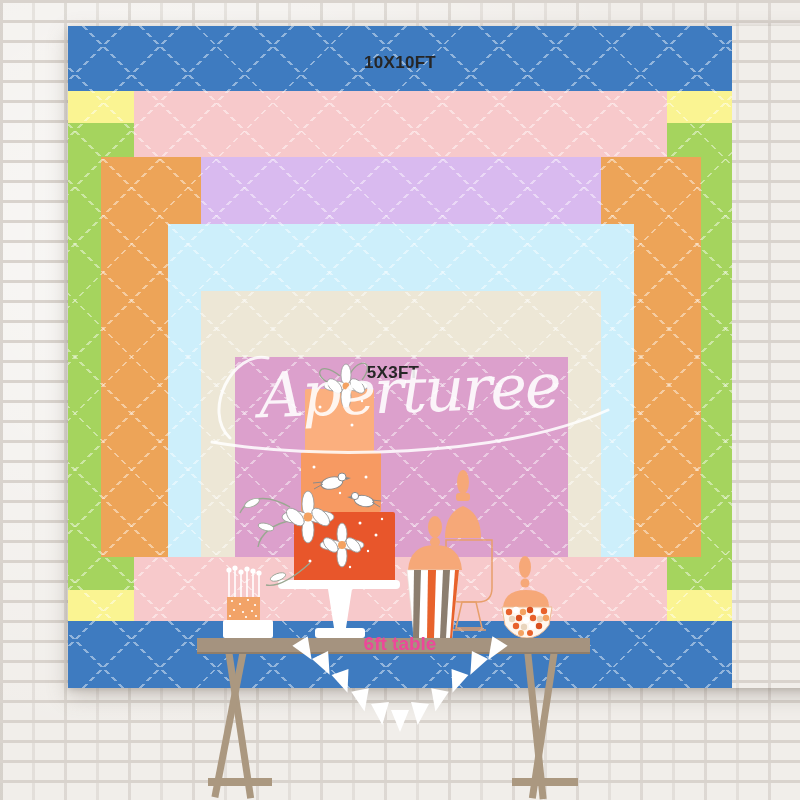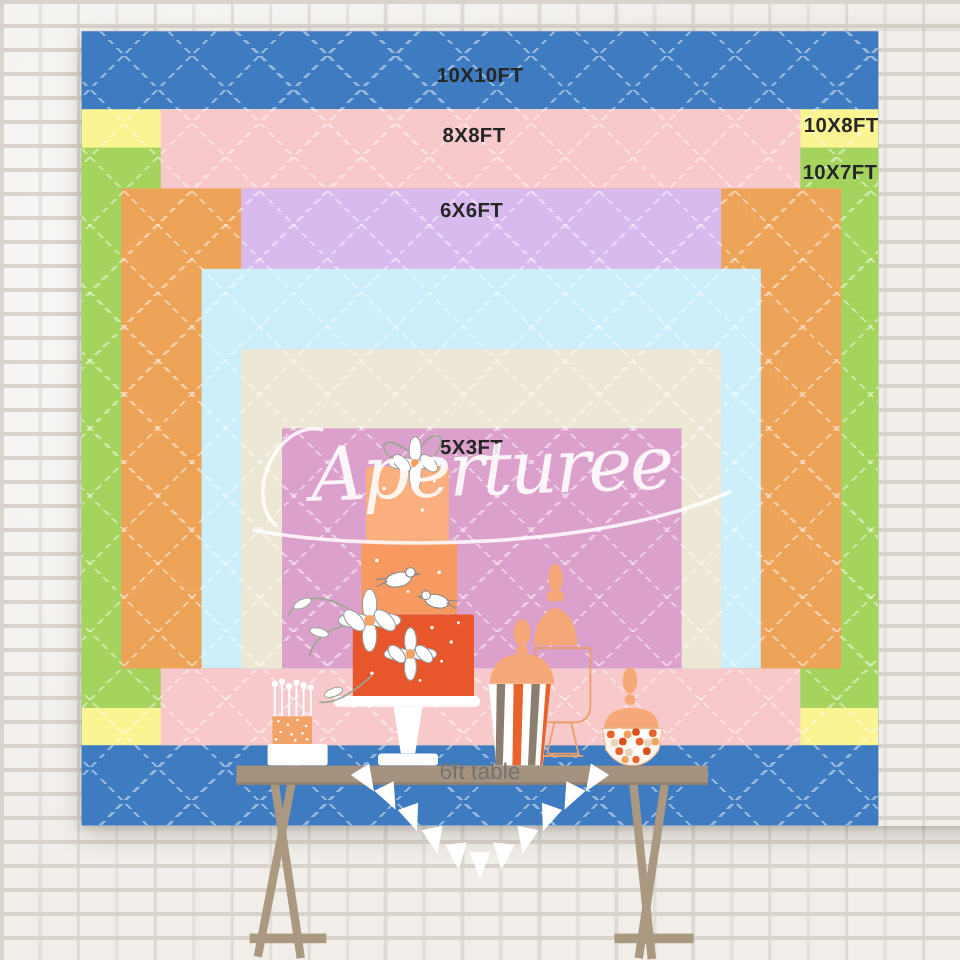--- a/index.html
+++ b/index.html
@@ -52,21 +52,21 @@
   .watermark-svg{position:absolute;left:172px;top:320px;pointer-events:none;}
   
   .dessert-svg{position:absolute;left:190px;top:355px;}
   
   .table-top{
     position:absolute;left:197px;top:638px;width:393px;height:14px;
     background:#A5937F;border-bottom:2px solid #8F7E6B;
   }
   .table-label{
     position:absolute;left:320px;top:633px;width:160px;text-align:center;
-    font-size:19px;font-weight:400;color:#737373;line-height:22px;
+    font-size:19px;font-weight:700;color:#ec4899;line-height:22px;
   }
   .leg{
     position:absolute;width:7px;height:150px;background:#AB9880;
     transform-origin:top center;
   }
   .crossbar{position:absolute;height:8px;background:#AB9880;}
   
   .flag{
     position:absolute;width:0;height:0;
     border-left:9px solid transparent;border-right:9px solid transparent;
@@ -84,24 +84,20 @@
   <div class="layer l-10x7"></div>
   <div class="layer l-8x8"></div>
   <div class="layer l-9x6"></div>
   <div class="layer l-6x6"></div>
   <div class="layer l-7x5"></div>
   <div class="layer l-6x4"></div>
   <div class="layer l-5x3"></div>
   <div class="lattice"></div>
 
   <div class="size-label" style="left:252px;top:27px;">10X10FT</div>
-  <div class="size-label" style="left:247px;top:77px;">8X8FT</div>
-  <div class="size-label" style="left:553px;top:69px;">10X8FT</div>
-  <div class="size-label" style="left:552px;top:108px;">10X7FT</div>
-  <div class="size-label" style="left:245px;top:140px;">6X6FT</div>
   <div class="size-label" style="left:245px;top:337px;">5X3FT</div>
 </div>
 
 <svg class="dessert-svg" width="380" height="290" viewBox="0 0 380 290">
 
   <g>
     <g fill="none" stroke="#E89F6B" stroke-width="1.5">
       <path d="M256,185 L302,185 L302,233 Q302,247 288,247 L270,247 Q256,247 256,233 Z"></path>
       <path d="M272,247 L286,247 L292,273 L266,273 Z"></path>
       <path d="M262,275 L296,275"></path>

